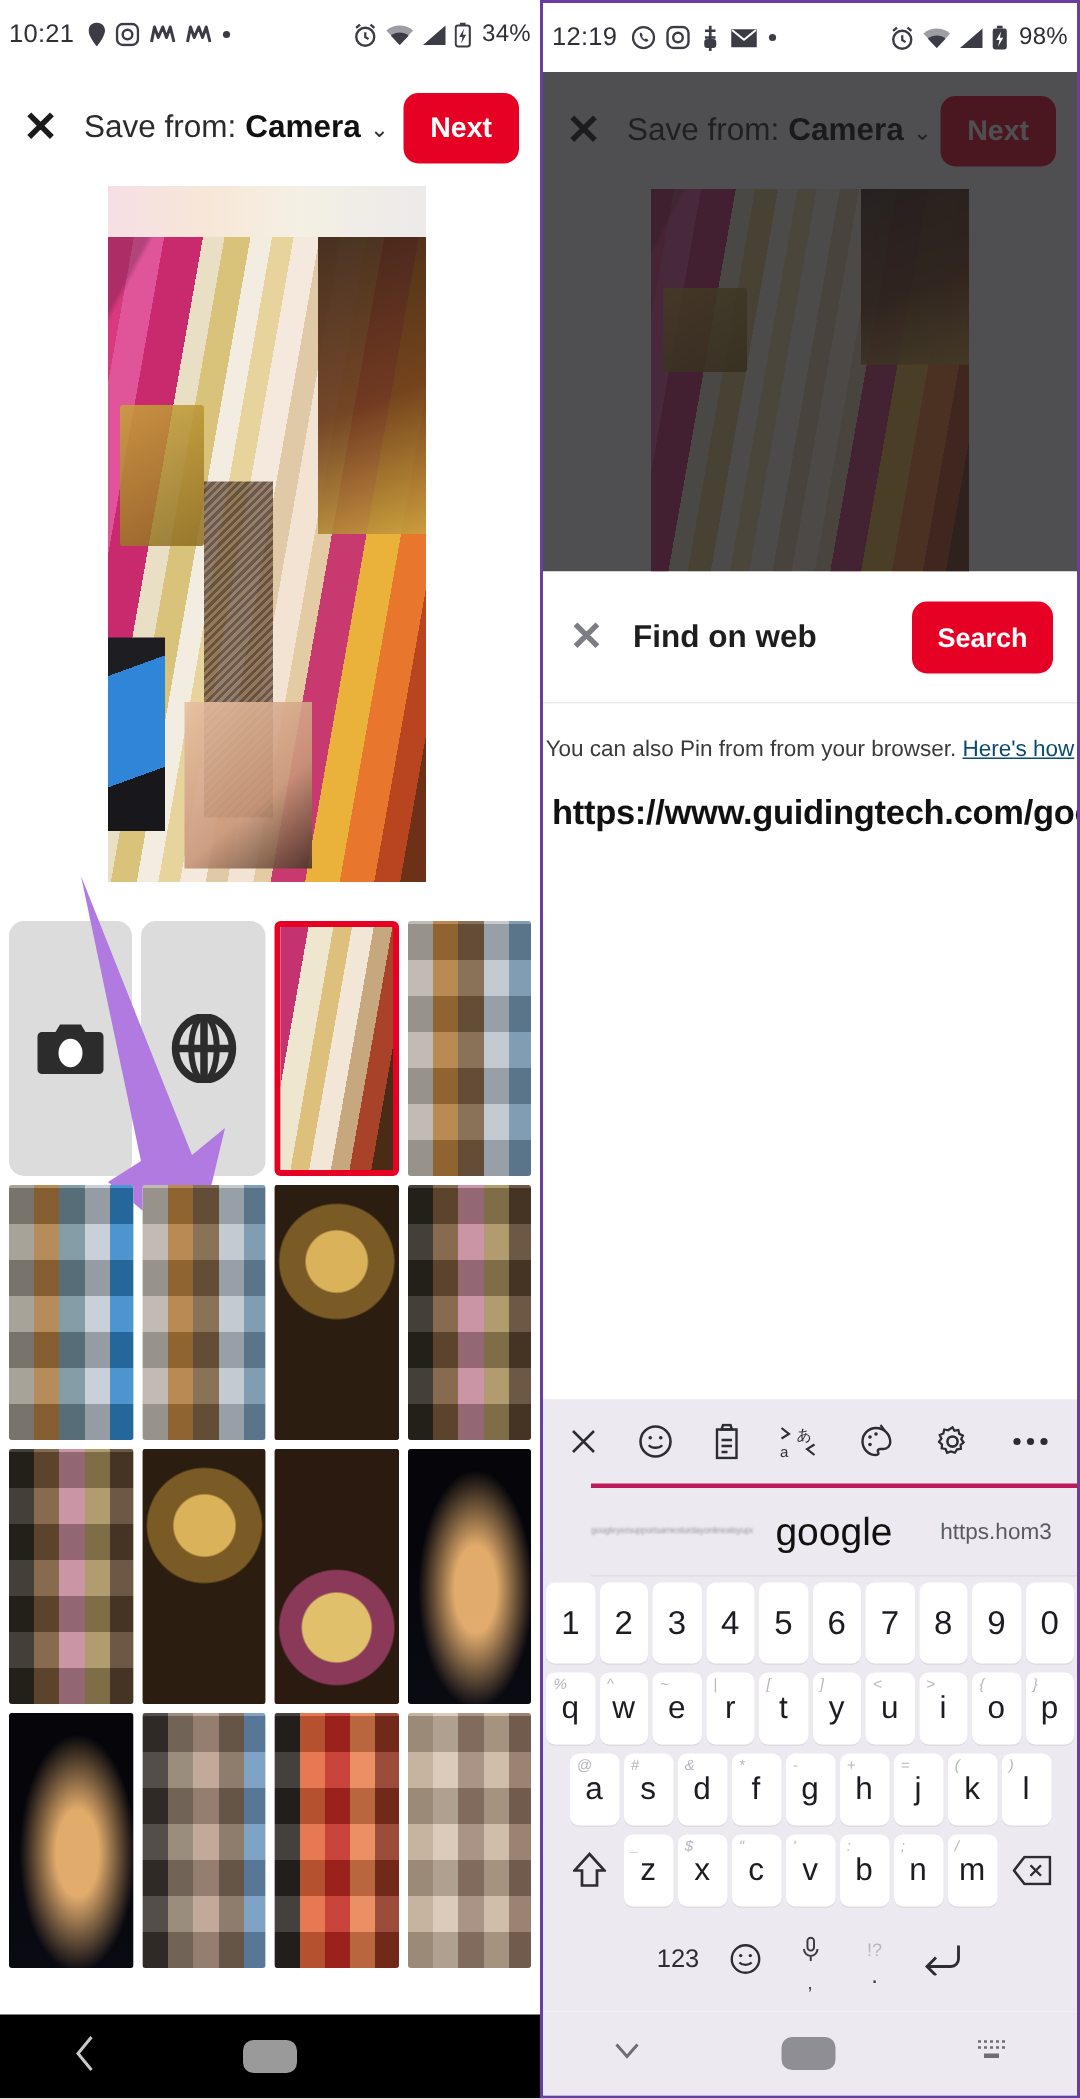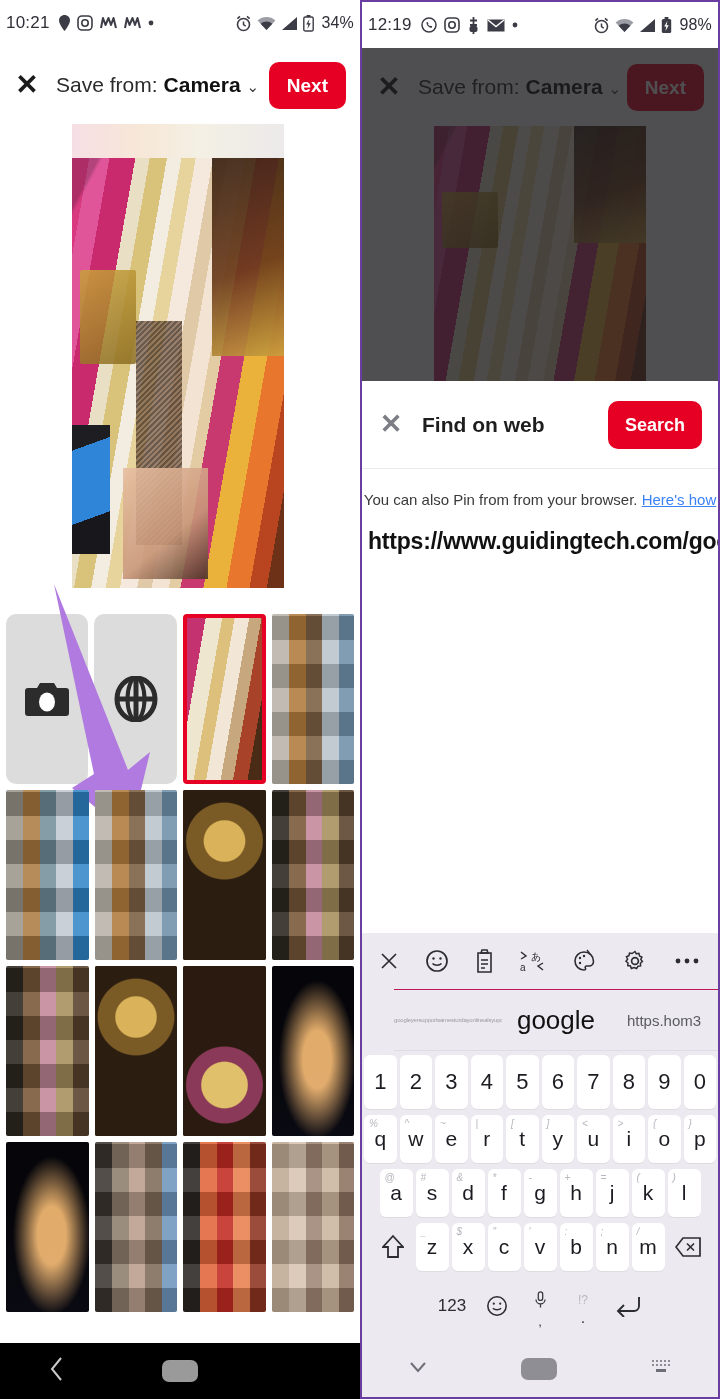--- a/index.html
+++ b/index.html
@@ -169,34 +169,34 @@
     background: #fff; border-bottom: 1px solid #eaeaea;
   }
   .x-glyph-gray { font-size: 27px; font-weight: 700; color: #7d7d85; width: 30px; text-align: center; line-height: 1; }
   .findbar-title { margin-left: 16px; font-size: 21px; font-weight: 700; color: #1e1e1e; }
   .findbar .spacer { flex: 1; }
   .search-btn {
     background: #e60023; color: #fff; font-size: 18px; font-weight: 700;
     padding: 15px 17px; border-radius: 10px; border: none; line-height: 1;
   }
   .pin-hint { text-align: center; font-size: 15px; color: #3a3a3a; padding: 22px 0 0; }
-  .pin-hint u { color: #3b82f6; text-decoration: underline; }
+  .pin-hint u { color: #0c4a6e; text-decoration: underline; }
   .url-row { text-align: center; padding: 20px 6px 0; }
   .url-text { font-size: 23px; font-weight: 700; color: #111; letter-spacing: -.2px; }
 
   
   .kb { position: absolute; left: 0; bottom: 56px; width: 356px; background: #eceaf0; }
   .kb-toolbar {
     height: 56px; display: flex; align-items: center; justify-content: space-between;
     padding: 0 18px; background: #eceaf0;
   }
   .kb-tool { color: #2c2c33; display: inline-flex; align-items: center; justify-content: center; }
   .kb-suggest {
     height: 62px; display: flex; align-items: center; background: #eceaf0;
-    border-top: 1px solid #be185d; border-bottom: 1px solid #dedce4; margin-left: 32px;
+    border-top: 3px solid #be185d; border-bottom: 1px solid #dedce4; margin-left: 32px;
   }
   .sug { flex: 1; text-align: center; font-size: 15px; color: #5a5a63; overflow: hidden; white-space: nowrap; }
   .sug.blurred { font-size: 6px; color: #9a9aa2; filter: blur(.6px); letter-spacing: -.2px; }
   .sug.active { font-size: 26px; color: #111; font-weight: 400; }
   .kb-rows { padding: 4px 2px 0; }
   .kb-row { display: flex; justify-content: center; gap: 3px; margin-bottom: 6px; }
   .key {
     background: #fff; border-radius: 6px; position: relative;
     width: 33px; height: 48px; display: flex; align-items: center; justify-content: center;
     font-size: 21px; color: #1c1c22; box-shadow: 0 1px 0 rgba(0,0,0,.06);

